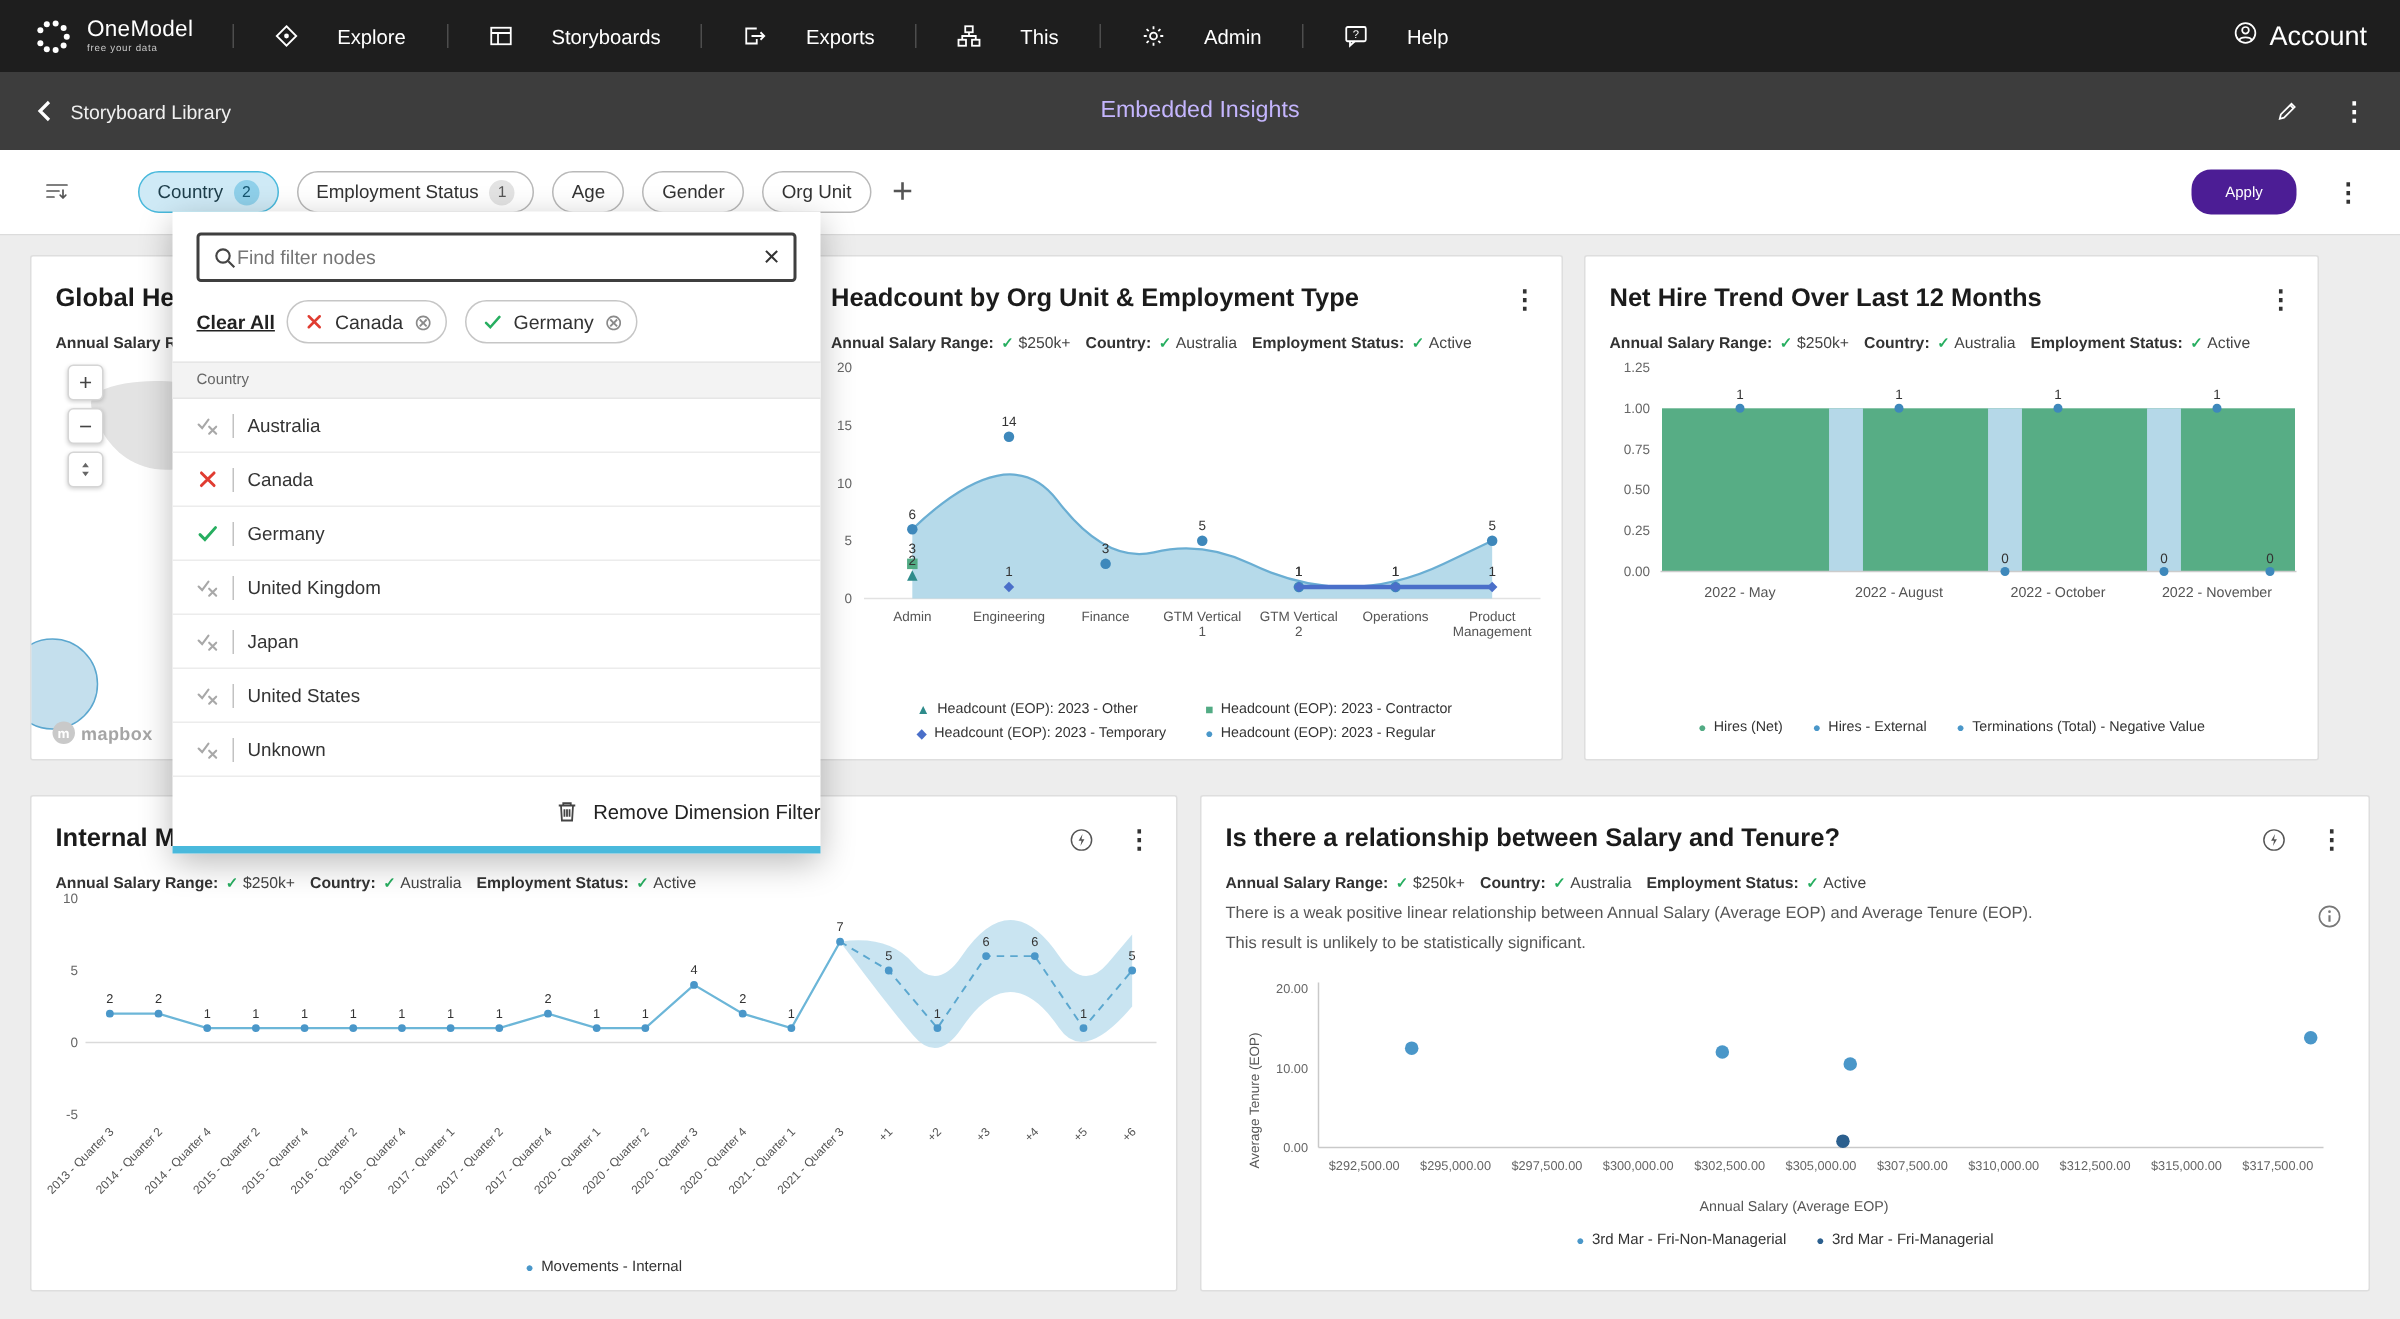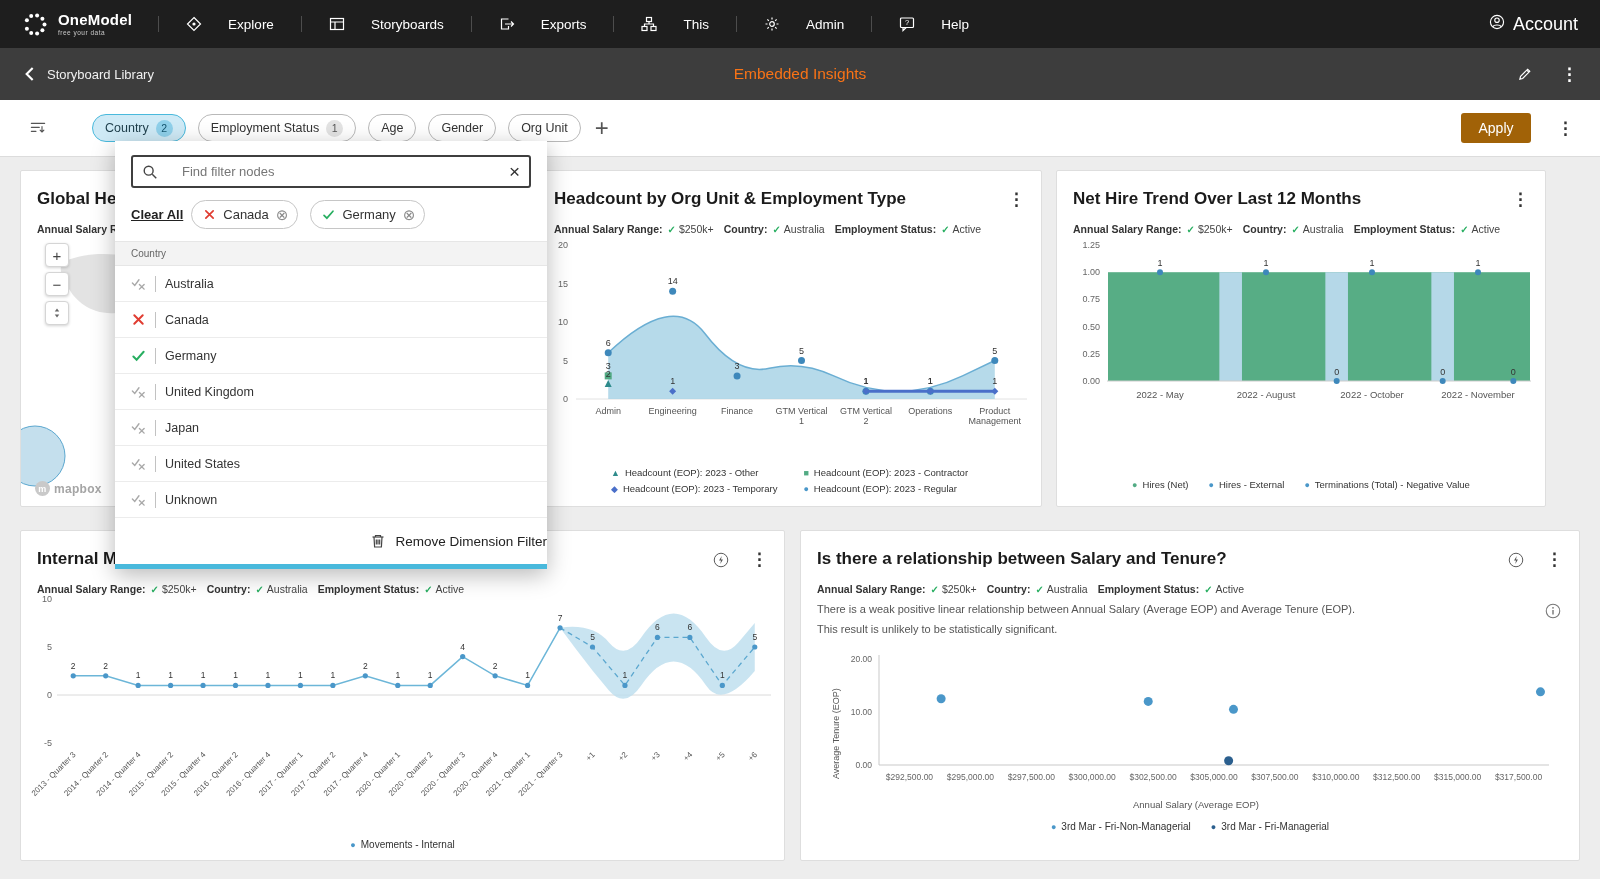--- a/index.html
+++ b/index.html
@@ -3,49 +3,49 @@
 <meta charset="utf-8">
 <style>
   *{margin:0;padding:0;box-sizing:border-box}
   html,body{width:1600px;height:879px}
   body{position:relative;font-family:"Liberation Sans",sans-serif;background:#ededed;overflow:hidden}
   svg text{font-family:"Liberation Sans",sans-serif}
   
   .topnav{position:absolute;top:0;left:0;right:0;height:48px;background:#1e1e1e;display:flex;align-items:center;color:#fff;padding:0 22px;z-index:60}
   .brand{display:flex;align-items:center;gap:9px;margin-right:26px;cursor:pointer}
   .logo-ring{width:27px;height:27px}
-  .brand-name{font-size:15px;font-weight:700;letter-spacing:.2px;line-height:15px}
+  .brand-name{font-size:15px;font-weight:400;letter-spacing:.2px;line-height:15px}
   .brand-tag{font-size:6.5px;color:#c9c9c9;letter-spacing:.5px;margin-top:2px}
   .nav-items{display:flex;align-items:center;height:100%}
   .nav-sep{width:1px;height:16px;background:#4d4d4d}
   .nav-item{display:flex;align-items:center;gap:26px;padding:0 27px;font-size:13.5px;cursor:pointer;height:100%}
   .ico{display:inline-flex}
   .ico svg{width:16px;height:16px}
   .account{margin-left:auto;display:flex;align-items:flex-start;gap:8px;font-size:18px;cursor:pointer}
   
   .subheader{position:absolute;top:48px;left:0;right:0;height:52px;background:#3d3d3d;color:#fff;display:flex;align-items:center;padding:0 22px;z-index:60}
   .back-link{display:flex;align-items:center;gap:9px;font-size:13px;color:#f0f0f0;cursor:pointer;z-index:2}
-  .sub-title{position:absolute;left:0;right:0;text-align:center;font-size:15.5px;color:#f97316}
+  .sub-title{position:absolute;left:0;right:0;text-align:center;font-size:15.5px;color:#c4b5fd}
   .sub-actions{margin-left:auto;display:flex;align-items:center;gap:28px;z-index:2}
   .kebab{font-size:17px;font-weight:700;color:#333;cursor:pointer;line-height:17px;letter-spacing:0}
   .kebab.light{color:#fff}
   
   .filterbar{position:absolute;top:100px;left:0;right:0;height:57px;background:#fff;border-bottom:1px solid #dcdcdc;display:flex;align-items:center;z-index:40}
   .fb-icon{margin:0 46px 0 30px;display:flex;cursor:pointer}
   .fb-chips{display:flex;align-items:center;gap:12px}
   .chip{display:flex;align-items:center;gap:7px;height:28px;padding:0 12px;border:1px solid #b9b9b9;border-radius:14px;background:#fff;font-size:12.5px;color:#333;cursor:pointer;white-space:nowrap}
   .chip.active{background:#cfeaf6;border-color:#49b9dc;color:#1d3d4a}
   .chip-badge{min-width:17px;height:17px;border-radius:9px;background:#e3e3e3;color:#555;font-size:10.5px;display:flex;align-items:center;justify-content:center;padding:0 4px}
   .chip.active .chip-badge{background:#8fd0ea;color:#14556f}
   .fb-add{font-size:24px;color:#555;margin-left:14px;cursor:pointer;line-height:24px;font-weight:400}
   .fb-right{margin-left:auto;display:flex;align-items:center;gap:26px;padding-right:26px}
-  .apply-btn{width:70px;height:30px;background:#a16207;color:#fff;border:none;border-radius:3px;font-size:14px;font-family:"Liberation Sans",sans-serif;cursor:pointer}
+  .apply-btn{width:70px;height:30px;background:#4c1d95;color:#fff;border:none;border-radius:13px;font-size:10px;font-family:"Liberation Sans",sans-serif;cursor:pointer}
   
   #filter-panel{position:absolute;left:115px;top:141px;width:432px;background:#fff;z-index:55;box-shadow:0 6px 22px rgba(0,0,0,.28);border-bottom:5px solid #49b9dc}
-  .fp-search{margin:14px 16px 0;height:33px;border:2px solid #3f3f3f;border-radius:3px;display:flex;align-items:center;padding:0 9px;gap:24px}
+  .fp-search{margin:14px 16px 0;height:33px;border:2px solid #3f3f3f;border-radius:3px;display:flex;align-items:center;padding:0 9px;gap:0}
   .fp-search input{flex:1;border:none;outline:none;font-size:13px;color:#333;font-family:"Liberation Sans",sans-serif}
   .fp-search input::placeholder{color:#767676}
   .fp-x{font-size:19px;color:#333;cursor:pointer;line-height:19px}
   .fp-actions{display:flex;align-items:center;gap:0;padding:12px 16px}
   .fp-clear{font-size:13px;font-weight:700;text-decoration:underline;color:#222;cursor:pointer;margin-right:8px}
   .fp-chip{display:flex;align-items:center;gap:7px;height:29px;padding:0 9px 0 11px;border:1px solid #c6c6c6;border-radius:15px;font-size:13px;color:#333;cursor:pointer}
   .fp-chip .ico svg{width:13px;height:13px}
   .fp-remove-x{font-size:15px;color:#8a8a8a;cursor:pointer}
   .fp-group{font-size:10px;color:#666;background:#f3f3f3;padding:6px 16px;border-top:1px solid #e6e6e6;border-bottom:1px solid #e6e6e6}
   .fp-node{height:36px;display:flex;align-items:center;gap:9px;padding:0 16px;border-bottom:1px solid #ececec;cursor:pointer}

